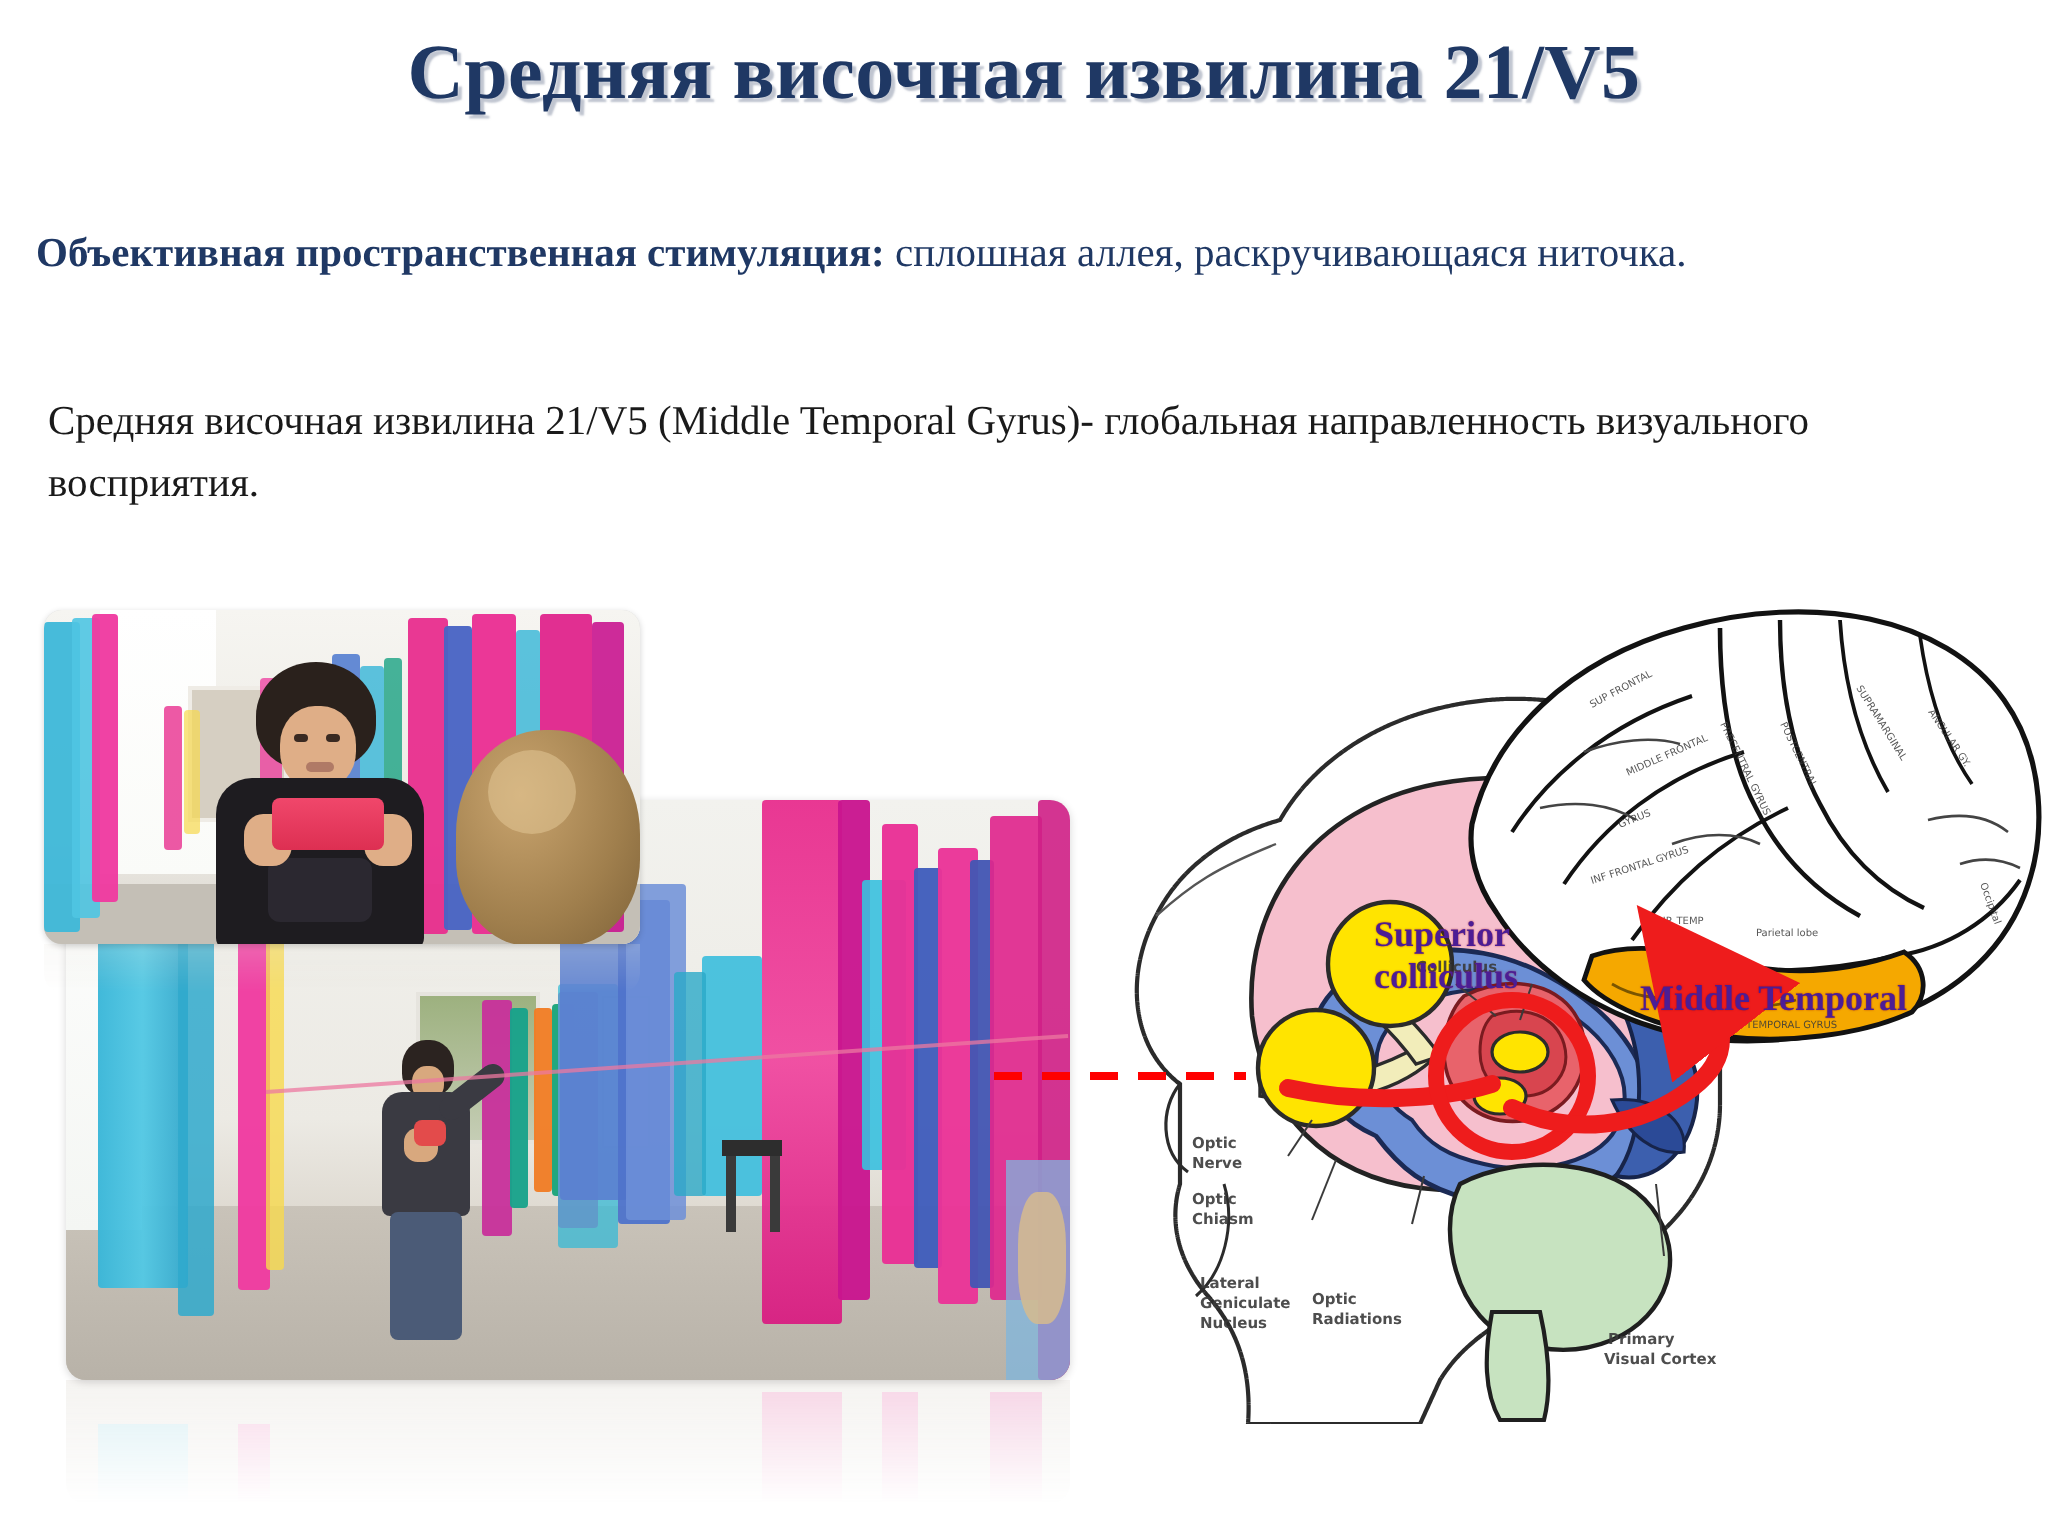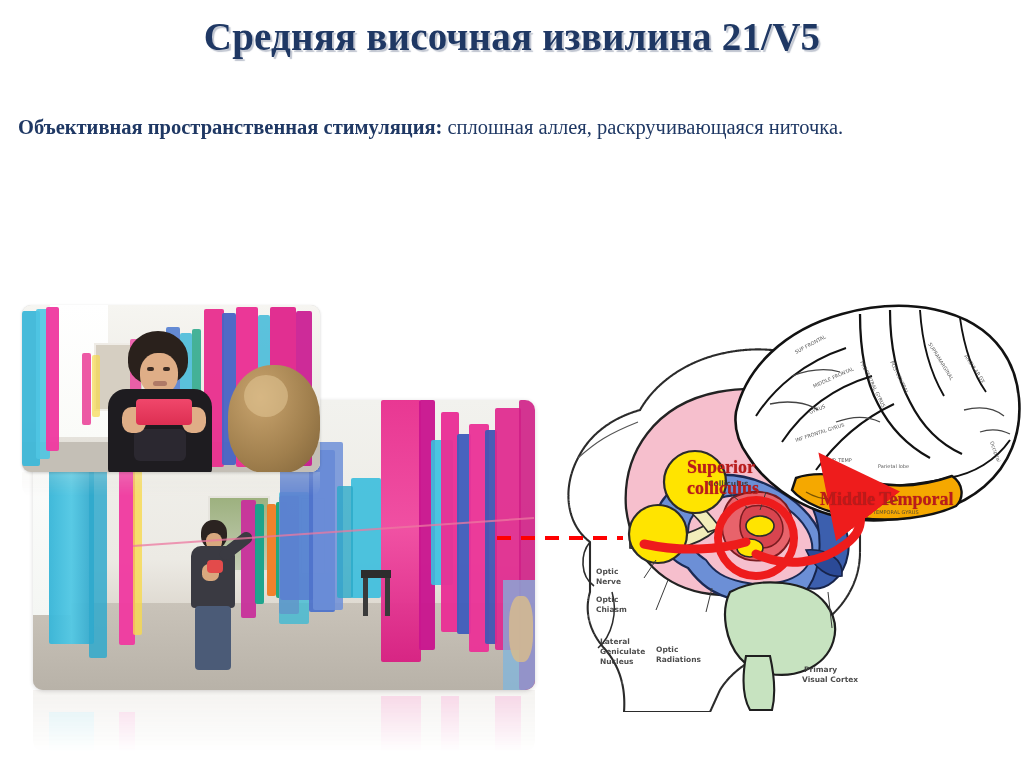--- a/index.html
+++ b/index.html
@@ -72,38 +72,39 @@
 
   
   .brain-wrap{position:absolute;left:560px;top:292px;width:464px;height:420px;z-index:5;}
   .brain-svg{position:absolute;left:0;top:0;}
 
   .dashline{position:absolute;left:497px;top:536px;width:126px;height:4px;z-index:7;
     background:repeating-linear-gradient(to right,#ff0000 0 14px,rgba(255,0,0,0) 14px 24px);}
 
   .redlabel{
     position:absolute;z-index:9;
-    color:#b91c1c;font-family:"Liberation Serif", serif;font-weight:bold;
+    color:#4c1d95;font-family:"Liberation Serif", serif;font-weight:bold;
     font-size:18px;text-shadow:0 0 1px rgba(160,0,0,.6);white-space:nowrap;
   }
   .redlabel.l1{left:687px;top:457px;}
   .redlabel.l2{left:687px;top:478px;}
   .redlabel.l3{left:820px;top:457px;margin-top:32px;}
 </style>
 </head>
 <body>
 
 <div class="slide">
 
   <div class="title">Средняя височная извилина 21/V5</div>
 
   <div class="para1">
     <span class="lead">Объективная пространственная стимуляция:</span><span> сплошная аллея, раскручивающаяся ниточка.</span>
   </div>
 
+  <div class="para2">Средняя височная извилина 21/V5 (Middle Temporal Gyrus)- глобальная направленность визуального восприятия.</div>
 
   <div class="photo photo-bottom">
     <div class="room">
       <div class="wall"></div>
       <div class="floor"></div>
 
       <div class="window-lt" style="left:0;top:0;width:38px;height:74%;background:linear-gradient(to bottom,#ffffff,#f4f6f3);"></div>
 
       <div style="position:absolute;left:175px;top:96px;width:58px;height:72px;background:linear-gradient(to bottom,#9db17f,#c5cdb5);border:2px solid #e6e4de;"></div>
       <div style="position:absolute;left:268px;top:98px;width:22px;height:74px;background:#e9ece9;border:1px solid #d2d2cc;"></div>

